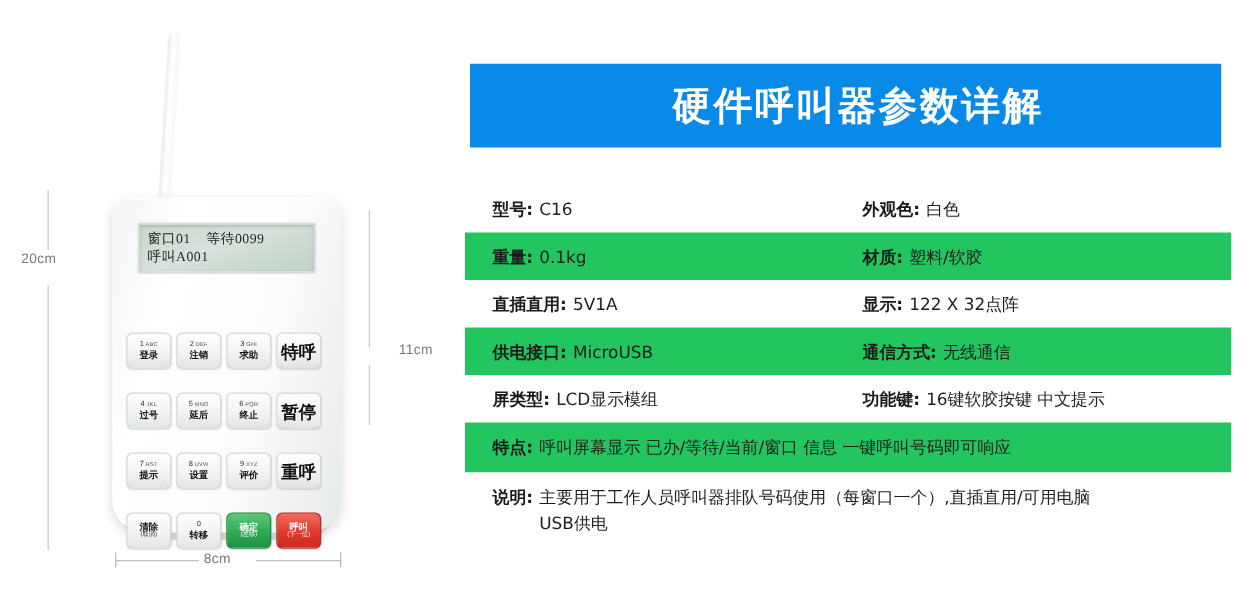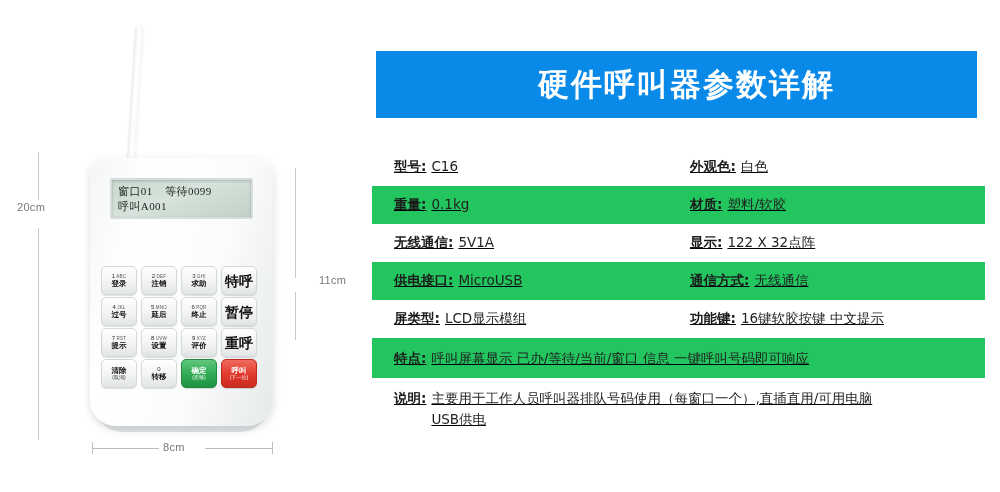--- a/index.html
+++ b/index.html
@@ -113,21 +113,21 @@
   }
 
   
   #keypad {
     position: absolute;
     left: 101px; top: 266px;
     width: 162px;
     display: grid;
     grid-template-columns: repeat(4, 36px);
     grid-template-rows: repeat(4, 29px);
-    gap: 2px 4px;
+    gap: 19px 4px;
   }
   .key {
     border-radius: 5px;
     background: linear-gradient(180deg,#ffffff 0%,#f2f3f4 55%,#e2e5e6 100%);
     border: 1px solid #d5d8d9;
     box-shadow: 0 1px 1px rgba(0,0,0,.13);
     display: flex;
     flex-direction: column;
     align-items: center;
     justify-content: center;
@@ -192,25 +192,24 @@
     font-family: "DejaVu Sans", sans-serif;
   }
 
   #spec-table {
     position: absolute;
     left: 12px; top: 148px;
     width: 613px;
   }
   .spec-row {
     display: flex;
-    align-items: flex-start;
+    align-items: center;
     min-height: 38px;
     padding: 0 0 0 0;
     background: #ffffff;
-    text-decoration: underline;
   }
   .spec-row.alt { background: #22c55e; }
   .spec-cell {
     display: flex;
     align-items: baseline;
     padding: 10px 0 9px 0;
     font-size: 13.5px;
     color: #1a1a1a;
     font-family: "DejaVu Sans", sans-serif;
   }
@@ -343,21 +342,21 @@
           <span class="spec-key">重量:</span>
           <span class="spec-val">0.1kg</span>
         </div>
         <div class="spec-cell right">
           <span class="spec-key">材质:</span>
           <span class="spec-val">塑料/软胶</span>
         </div>
       </div>
       <div class="spec-row">
         <div class="spec-cell left">
-          <span class="spec-key">无线通信:</span>
+          <span class="spec-key">直插直用:</span>
           <span class="spec-val">5V1A</span>
         </div>
         <div class="spec-cell right">
           <span class="spec-key">显示:</span>
           <span class="spec-val">122 X 32点阵</span>
         </div>
       </div>
       <div class="spec-row alt">
         <div class="spec-cell left">
           <span class="spec-key">供电接口:</span>

